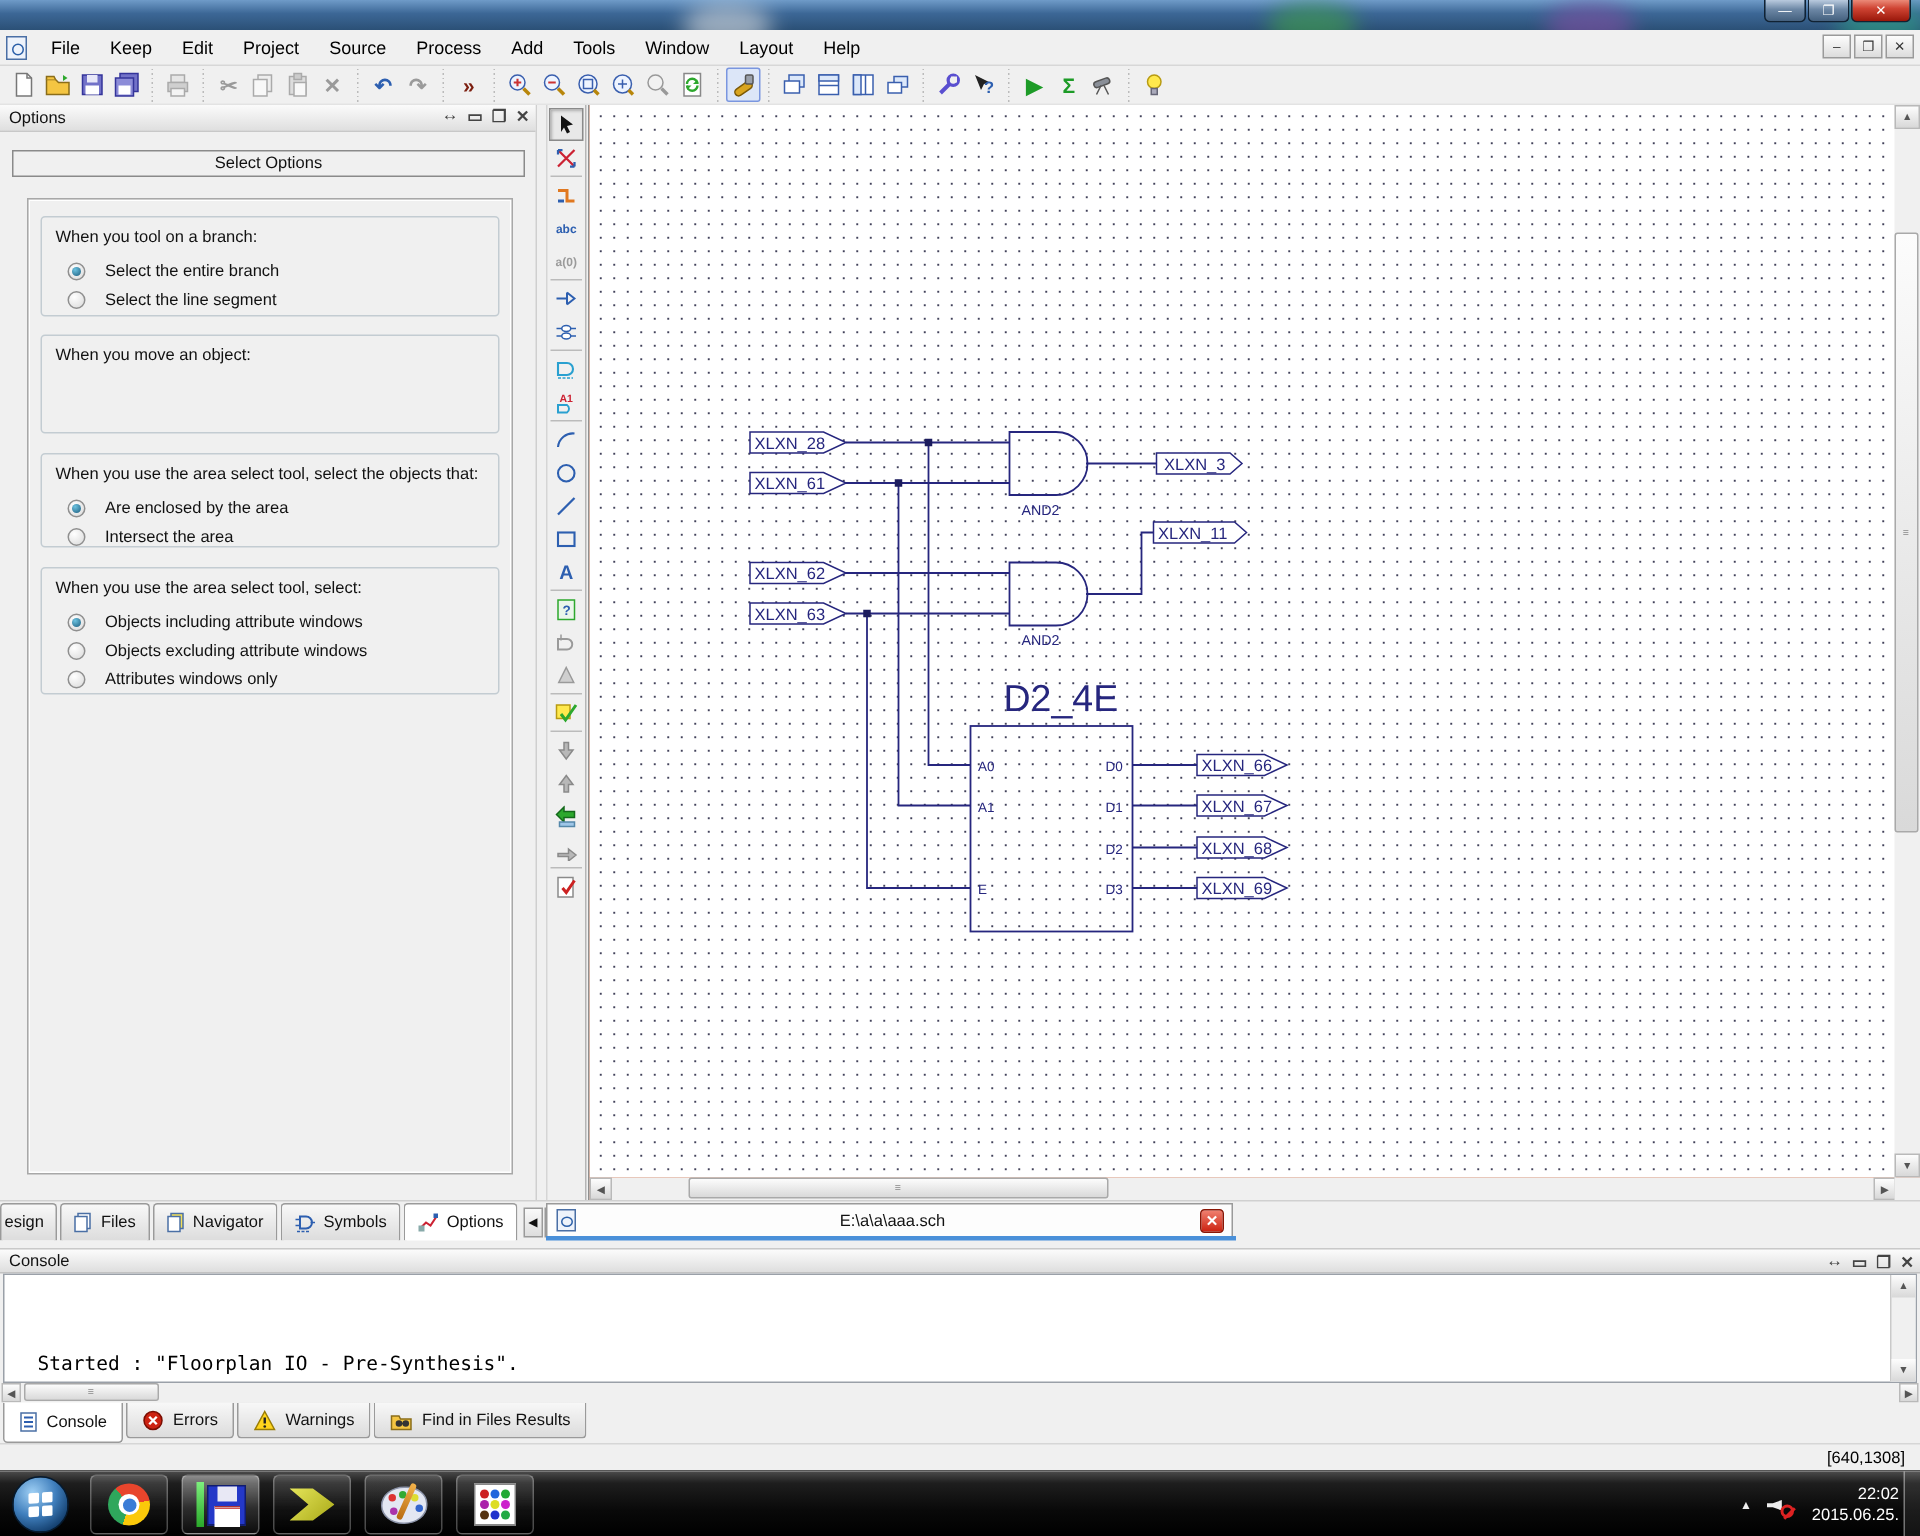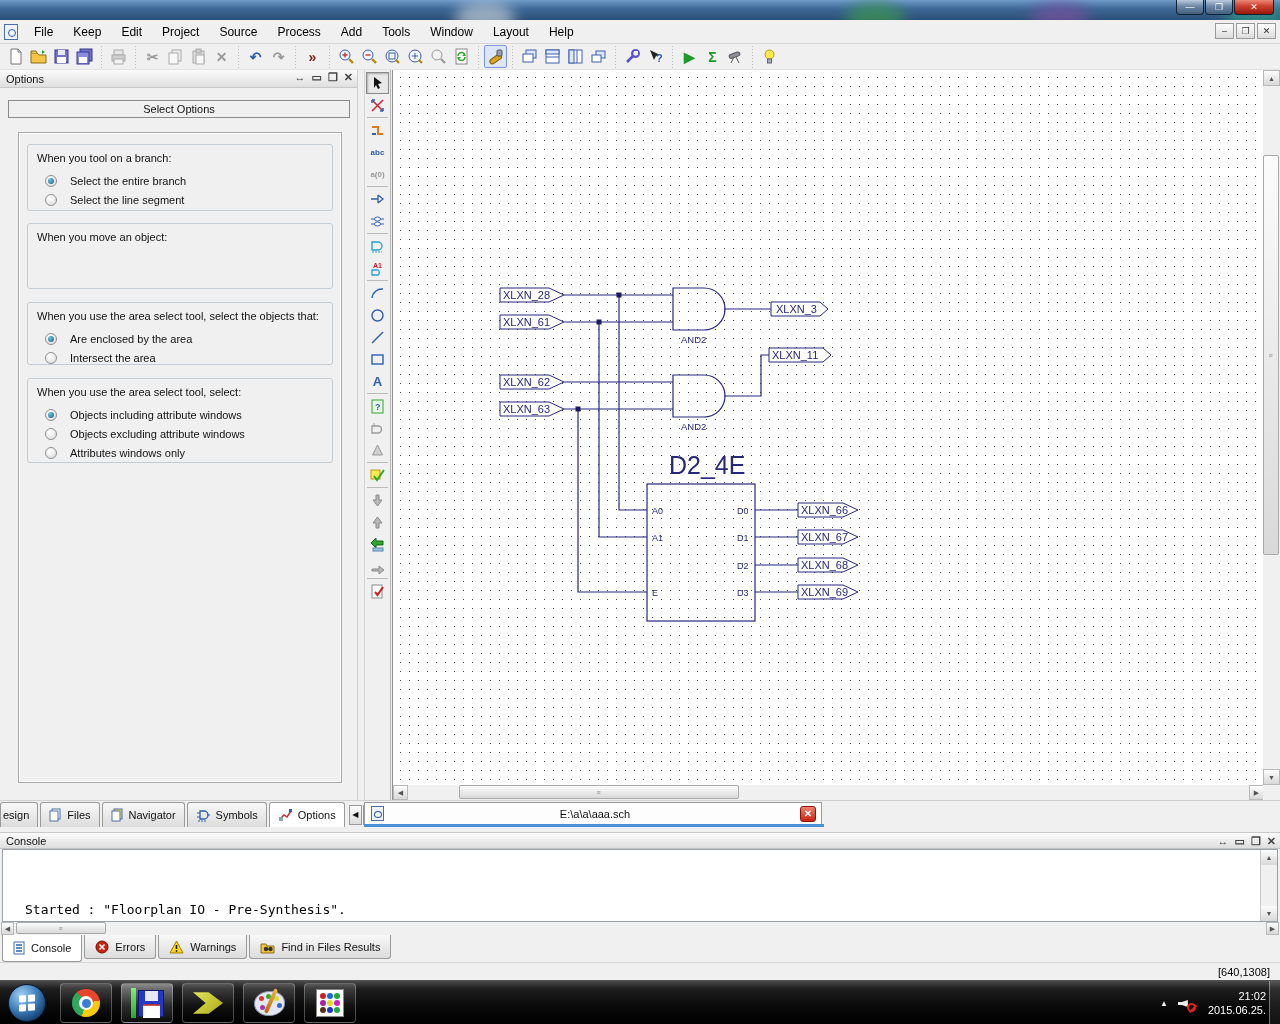--- a/index.html
+++ b/index.html
@@ -804,18 +804,18 @@
         <i style="background:#2233cc;"></i>
         <i style="background:#22aa44;"></i>
     </div>
   </div>
   <div class="tray">
     <span class="up">▲</span>
     <span class="spk">
         <span class="no"></span>
       </span>
     <div class="clock">
-      <div>21:02</div>
+      <div>22:02</div>
       <div>2015.06.25.</div>
     </div>
   </div>
   <div class="showdesk"></div>
 </div>
 
 </body></html>

